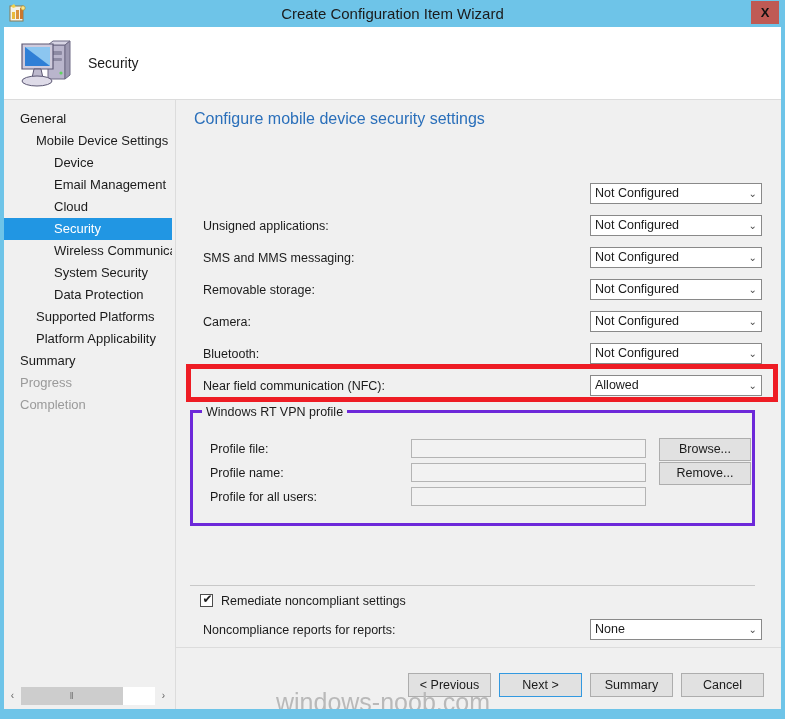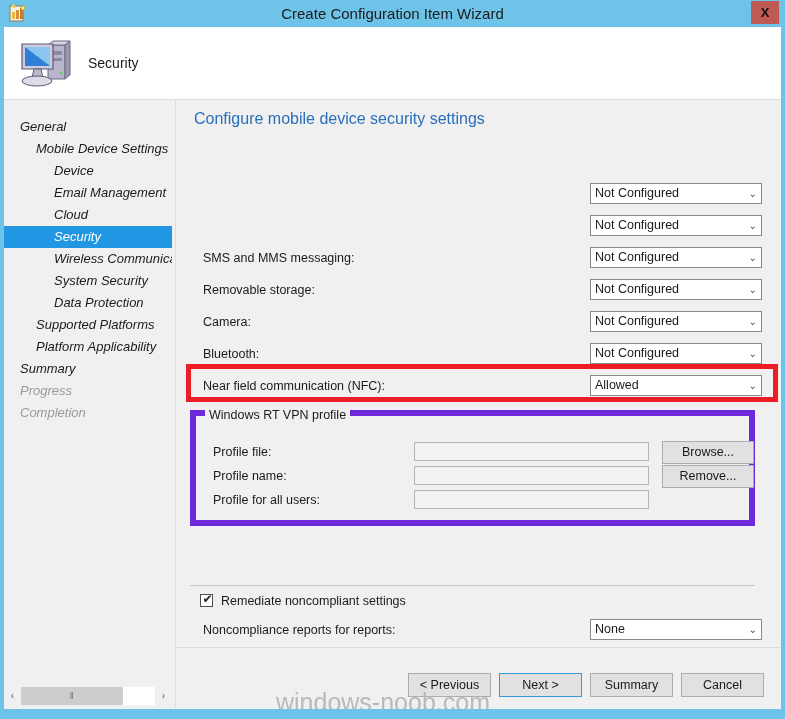--- a/index.html
+++ b/index.html
@@ -82,25 +82,24 @@
     position: absolute;
     left: 4px; top: 100px;
     width: 777px; height: 609px;
     background: #f0f0f0;
     box-sizing: border-box;
   }
 
   
   #sidebar {
     position: absolute;
-    left: 0; top: 8px;
+    left: 0; top: 0;
     width: 168px; height: 580px;
     background: #f0f0f0;
     overflow: hidden;
-    font-style: italic;
   }
   #sidebar .nav-item {
     position: relative;
     height: 22px;
     line-height: 22px;
     font-size: 13px;
     color: #1b1b1b;
     white-space: nowrap;
     cursor: default;
   }
@@ -226,21 +225,21 @@
     border: 5px solid #ee1c24;
     box-sizing: border-box;
     pointer-events: none;
   }
 
   
   #vpn-group {
     position: absolute;
     left: 14px; top: 310px;
     width: 565px; height: 116px;
-    border: 6px solid #6d28d9;
+    border: 3px solid #6d28d9;
     box-sizing: border-box;
   }
   #vpn-group .group-title {
     position: absolute;
     left: 9px; top: -8px;
     padding: 0 4px;
     background: #f0f0f0;
     font-size: 12.5px;
     color: #1b1b1b;
     white-space: nowrap;
@@ -446,20 +445,21 @@
       <div id="page-heading">Configure mobile device security settings</div>
 
       <div id="settings-rows">
           <div class="setting-row" style="top: 83px;">
             <div class="combo" style="left: 414px;">
               <div class="combo-value">Not Configured</div>
               <div class="chevron">⌄</div>
             </div>
           </div>
           <div class="setting-row" style="top: 115px;">
+            <div class="setting-label">Unsigned applications:</div>
             <div class="combo" style="left: 414px;">
               <div class="combo-value">Not Configured</div>
               <div class="chevron">⌄</div>
             </div>
           </div>
           <div class="setting-row" style="top: 147px;">
             <div class="setting-label">SMS and MMS messaging:</div>
             <div class="combo" style="left: 414px;">
               <div class="combo-value">Not Configured</div>
               <div class="chevron">⌄</div>

